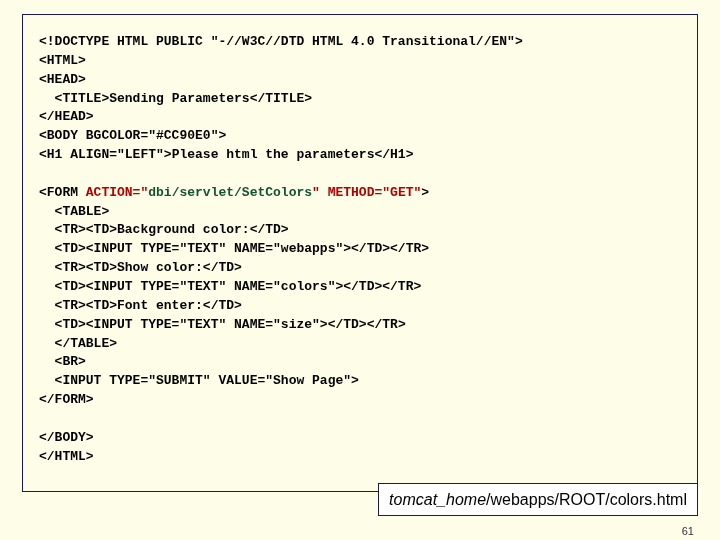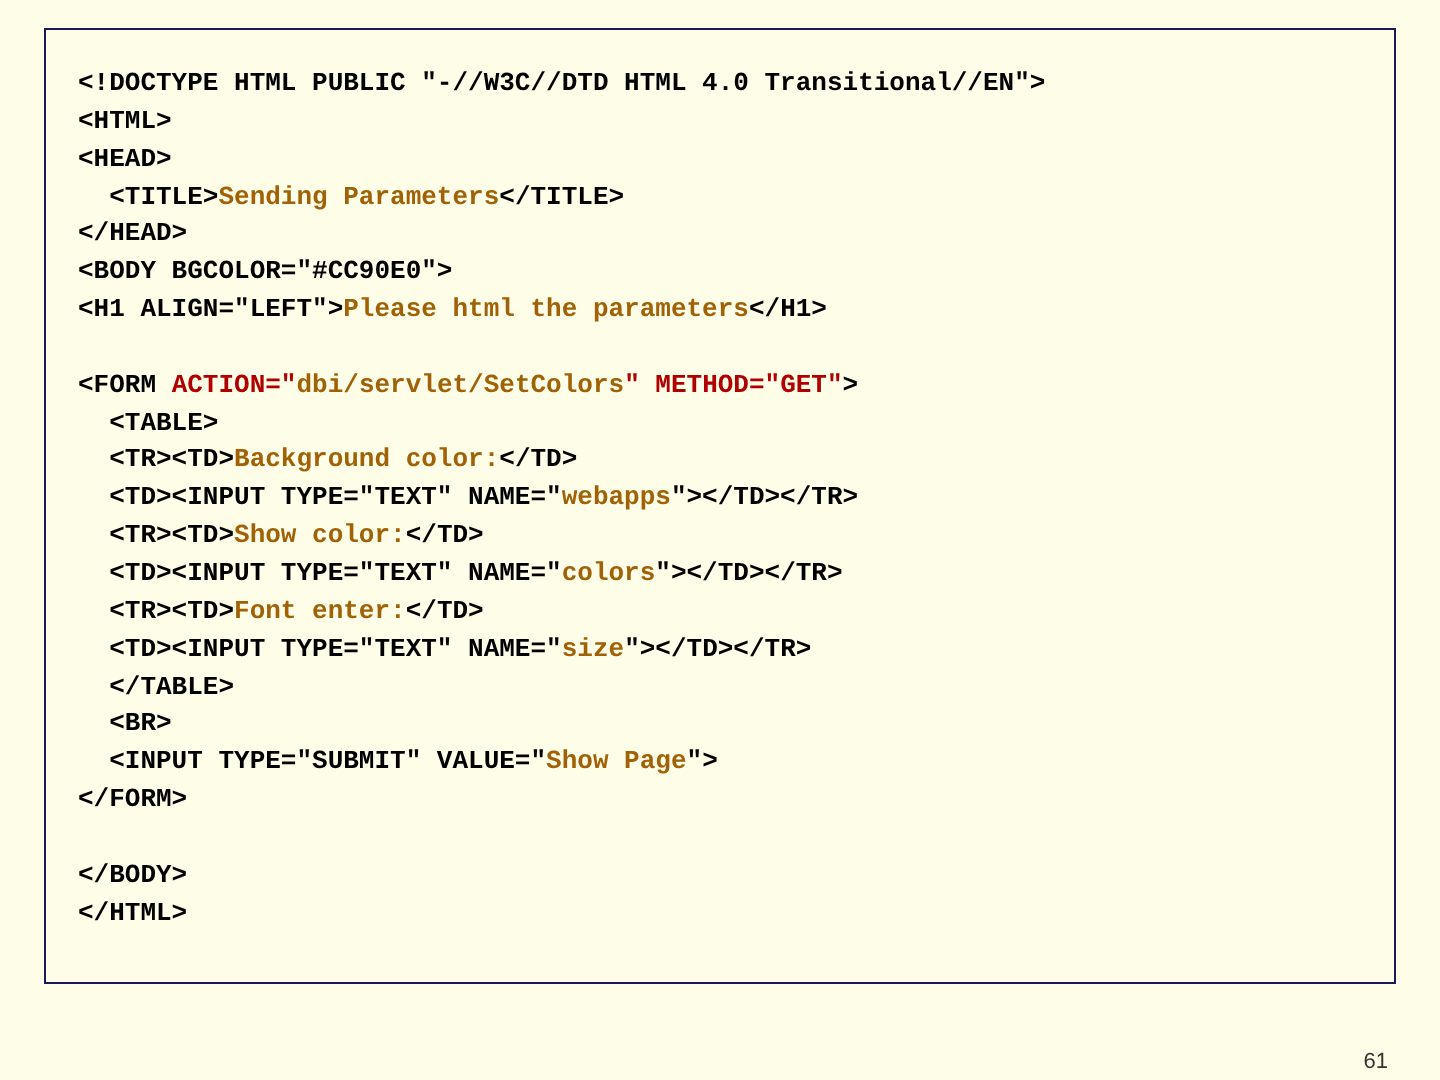--- a/index.html
+++ b/index.html
@@ -49,23 +49,23 @@
   }
   .footer-box .italic { font-style: italic; }
   .pagenum {
     position: absolute;
     right: 26px;
     bottom: 0;
     font-family: Arial, sans-serif;
     font-size: 11px;
     color: #333;
   }
-  .green { color: #a16207; }
+  .green { color: #000000; }
   .red { color: #b00000; }
-  .blue { color: #a16207; }
+  .blue { color: #14532d; }
 </style>
 </head>
 <body>
 
 <div class="slide">
 
   <div class="codebox">
 <pre><span>&lt;!DOCTYPE HTML PUBLIC "-//W3C//DTD HTML 4.0 Transitional//EN"&gt;</span>
 <span>&lt;HTML&gt;</span>
 <span>&lt;HEAD&gt;</span>
@@ -84,16 +84,19 @@
 <span>  &lt;TD&gt;&lt;INPUT TYPE="TEXT" NAME="</span><span class="green">size</span><span>"&gt;&lt;/TD&gt;&lt;/TR&gt;</span>
 <span>  &lt;/TABLE&gt;</span>
 <span>  &lt;BR&gt;</span>
 <span>  &lt;INPUT TYPE="SUBMIT" VALUE="</span><span class="green">Show Page</span><span>"&gt;</span>
 <span>&lt;/FORM&gt;</span>
 
 <span>&lt;/BODY&gt;</span>
 <span>&lt;/HTML&gt;</span></pre>
   </div>
 
+  <div class="footer-box">
+    <span class="italic">tomcat_home</span><span>/webapps/ROOT/colors.html</span>
+  </div>
 
   <div class="pagenum">61</div>
 
 </div>
 
 </body></html>

